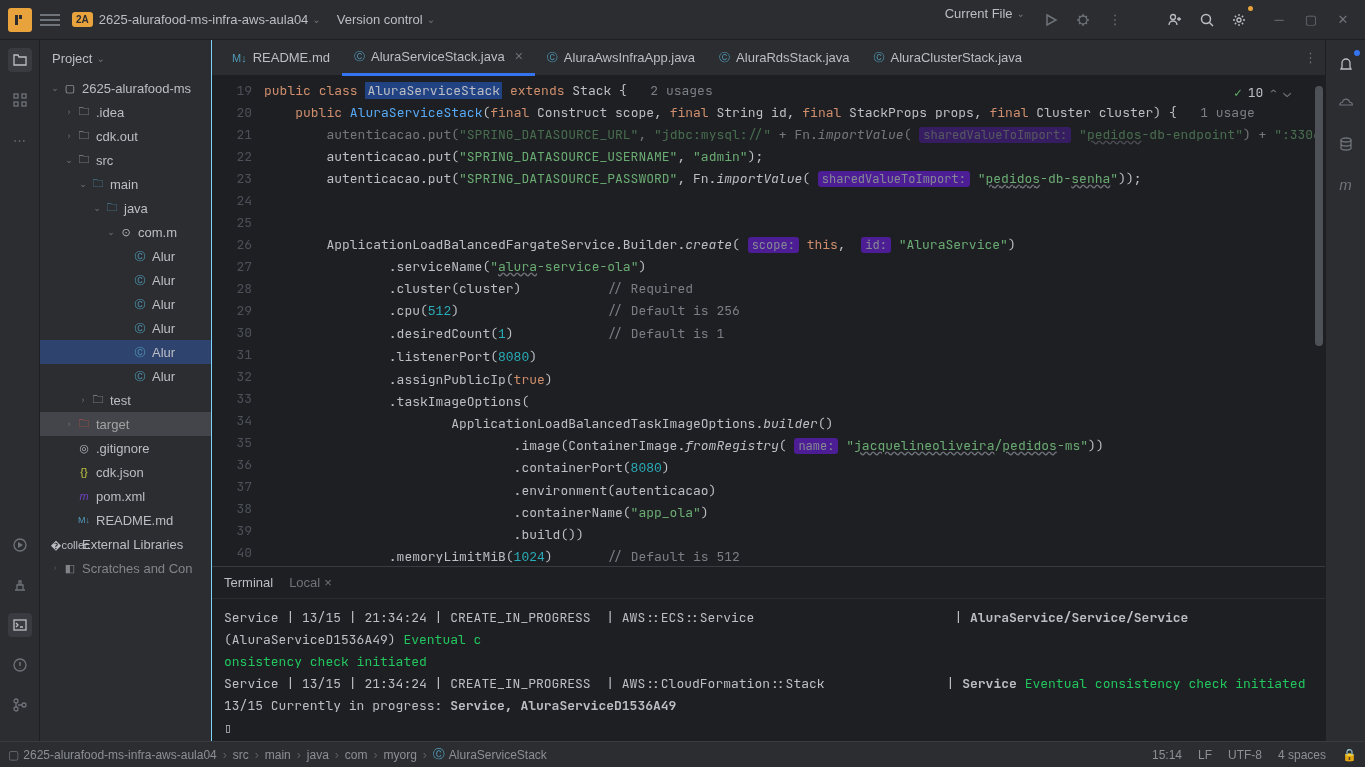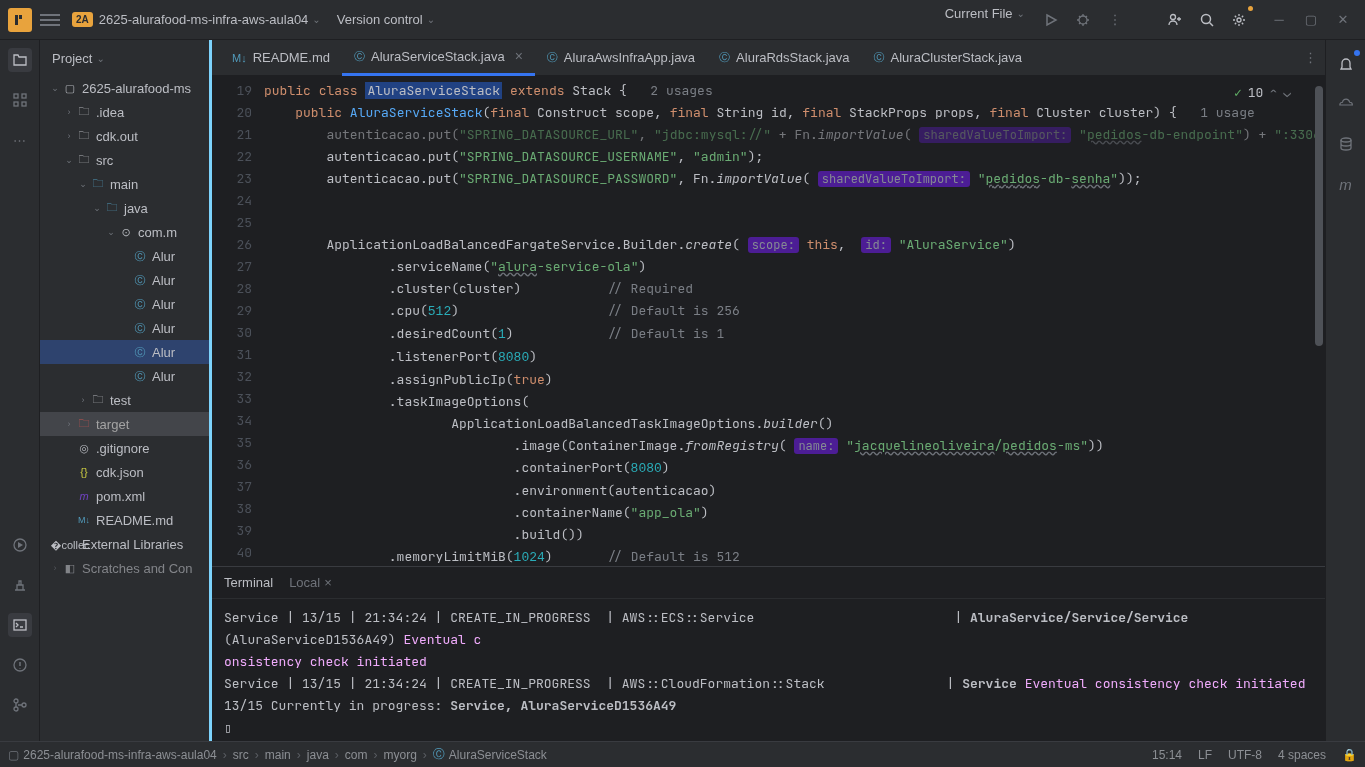--- a/index.html
+++ b/index.html
@@ -13,21 +13,21 @@
 .chev { margin-left:4px; font-size:10px; color:#6f737a; }
 .tb-vc { cursor:pointer; display:flex; align-items:center; }
 .tb-right { margin-left:auto; display:flex; align-items:flex-start; gap:4px; }
 .tb-btn { width:28px; height:28px; display:flex; align-items:center; justify-content:center; cursor:pointer; color:#6f737a; border-radius:4px; }
 .tb-run { display:flex; align-items:center; cursor:pointer; margin-right:8px; }
 .win-ctrl { display:flex; gap:4px; margin-left:8px; }
 .main { display:flex; height:calc(100% - 66px); }
 .lgutter { width:40px; background:#2b2d30; border-right:1px solid #1e1f22; display:flex; flex-direction:column; align-items:center; padding-top:8px; gap:16px; }
 .lg-ico { width:24px; height:24px; display:flex; align-items:center; justify-content:center; cursor:pointer; color:#6f737a; border-radius:4px; }
 .lg-ico.active { background:#393b40; color:#bcbec4; }
-.sidebar { width:172px; background:#2b2d30; display:flex; flex-direction:column; border-right:3px solid #7dd3fc; }
+.sidebar { width:172px; background:#2b2d30; display:flex; flex-direction:column; border-right:1px solid #7dd3fc; }
 .sb-hdr { height:36px; display:flex; align-items:center; padding:0 12px; cursor:pointer; }
 .tree { flex:1; overflow:auto; font-size:13px; }
 .tree-row { display:flex; align-items:center; height:24px; cursor:pointer; white-space:nowrap; overflow:hidden; }
 .tree-row.sel { background:#2e436e; }
 .tree-row.hl { background:#43454a; }
 .tw { display:inline-block; width:14px; text-align:center; font-size:9px; color:#6f737a; }
 .ti { width:16px; display:inline-flex; align-items:center; justify-content:center; margin-right:4px; font-size:11px; }
 .fold { color:#b0b3b8; }
 .fold-ex { color:#ced0d6; }
 .jcls { color:#519aba; }
@@ -52,21 +52,21 @@
 .hint { color:#858a93; background:#4c1d95; padding:0 4px; border-radius:3px; font-size:12px; }
 .ul { text-decoration:underline wavy #6f737a; }
 .inspect { position:absolute; top:4px; right:28px; display:flex; align-items:center; gap:6px; background:#1e1f22; padding:2px 6px; }
 .inspect .chk { color:#5fad65; }
 .rgutter { width:40px; background:#2b2d30; border-left:1px solid #1e1f22; display:flex; flex-direction:column; align-items:center; padding-top:12px; gap:16px; }
 .terminal { height:175px; border-top:1px solid #393b40; display:flex; flex-direction:column; background:#1e1f22; }
 .term-tabs { height:32px; display:flex; align-items:center; padding:0 12px; gap:16px; border-bottom:1px solid #2b2d30; }
 .term-tab { cursor:pointer; color:#bcbec4; }
 .term-tab.sub { color:#6f737a; display:flex; align-items:center; gap:4px; }
 .term-out { flex:1; padding:8px 12px; font-family:"JetBrains Mono","Consolas",monospace; font-size:13px; line-height:22px; overflow:auto; white-space:pre-wrap; }
-.t-cyan { color:#f0abfc; }
+.t-cyan { color:#22c55e; }
 .t-bold { font-weight:bold; }
 .statusbar { height:26px; background:#2b2d30; border-top:1px solid #393b40; display:flex; align-items:center; padding:0 8px; font-size:12px; color:#8c8f94; }
 .crumb { display:flex; align-items:center; gap:4px; }
 .crumb-sep { color:#5a5d63; margin:0 2px; }
 .sb-right { margin-left:auto; display:flex; gap:16px; }
 svg { display:block; }
 .rel { position:relative; }
 .scroll-track { position:absolute; right:0; top:0; bottom:0; width:12px; }
 .scroll-thumb { position:absolute; right:2px; top:10px; width:8px; height:260px; background:#4e5157; border-radius:4px; }
 </style>

